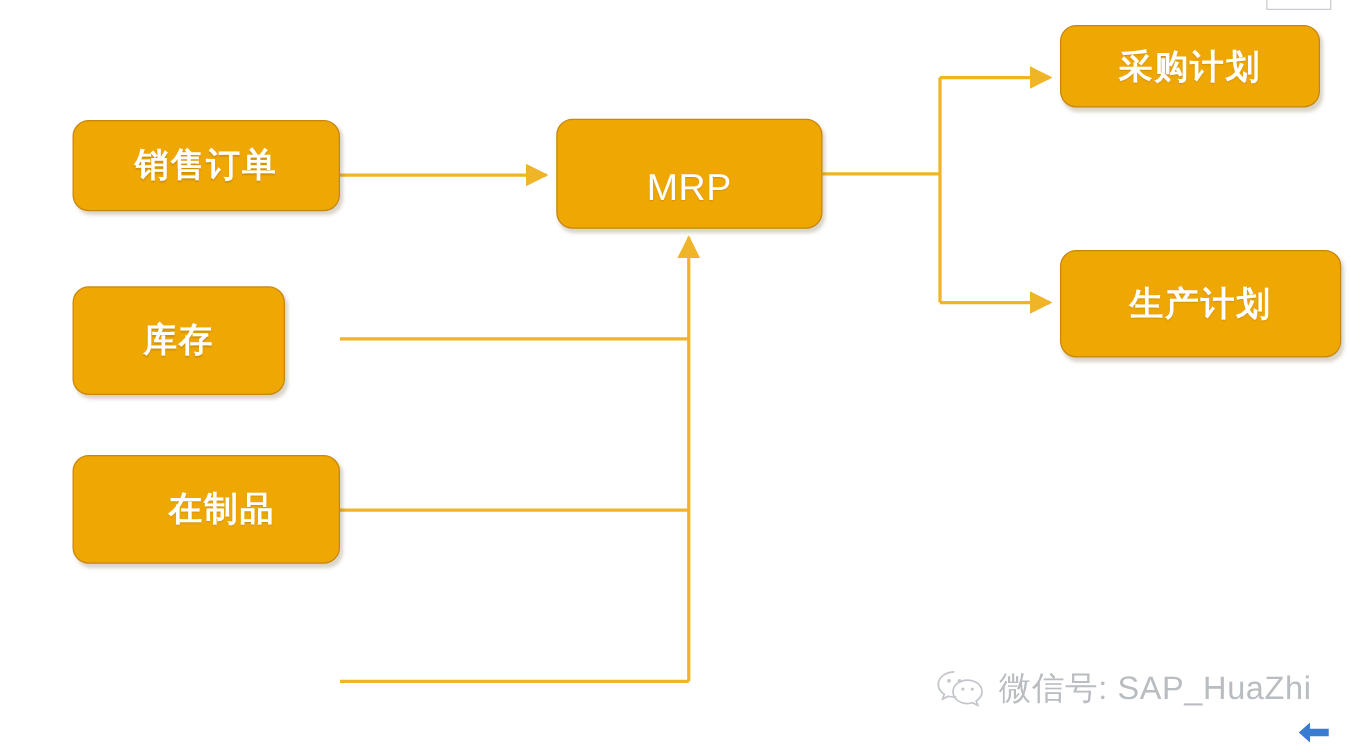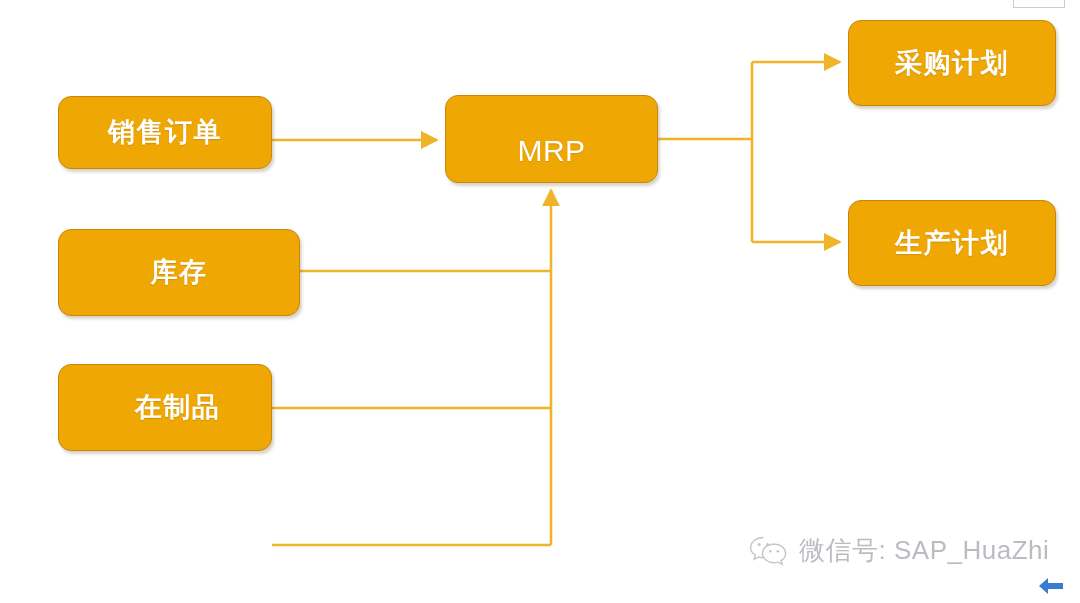--- a/index.html
+++ b/index.html
@@ -42,26 +42,26 @@
     text-shadow: 0 1px 1px rgba(150,110,20,0.35);
   }
   .node.mrp .label {
     font-size: 30px;
     letter-spacing: 0.5px;
     font-weight: 400;
     margin-top: 24px;
   }
 
   #node-sales   { left: 58px;  top: 96px;  width: 214px; height: 73px; }
-  #node-stock   { left: 58px;  top: 229px; width: 242px; height: 87px; }
+  #node-stock   { left: 58px;  top: 229px; width: 170px; height: 87px; }
   #node-wip     { left: 58px;  top: 364px; width: 214px; height: 87px; padding-left: 25px; }
   #node-transit { left: 58px;  top: 502px; width: 214px; height: 87px; }
   #node-mrp     { left: 445px; top: 95px;  width: 213px; height: 88px; }
-  #node-purchase{ left: 848px; top: 20px;  width: 208px; height: 86px; }
-  #node-prodplan{ left: 848px; top: 200px; width: 208px; height: 86px; }
+  #node-purchase{ left: 848px; top: 20px;  width: 208px; height: 66px; }
+  #node-prodplan{ left: 848px; top: 200px; width: 225px; height: 86px; }
 
   
   #connectors {
     position: absolute;
     left: 0; top: 0;
     width: 1080px;
     height: 603px;
     z-index: 2;
   }
 

